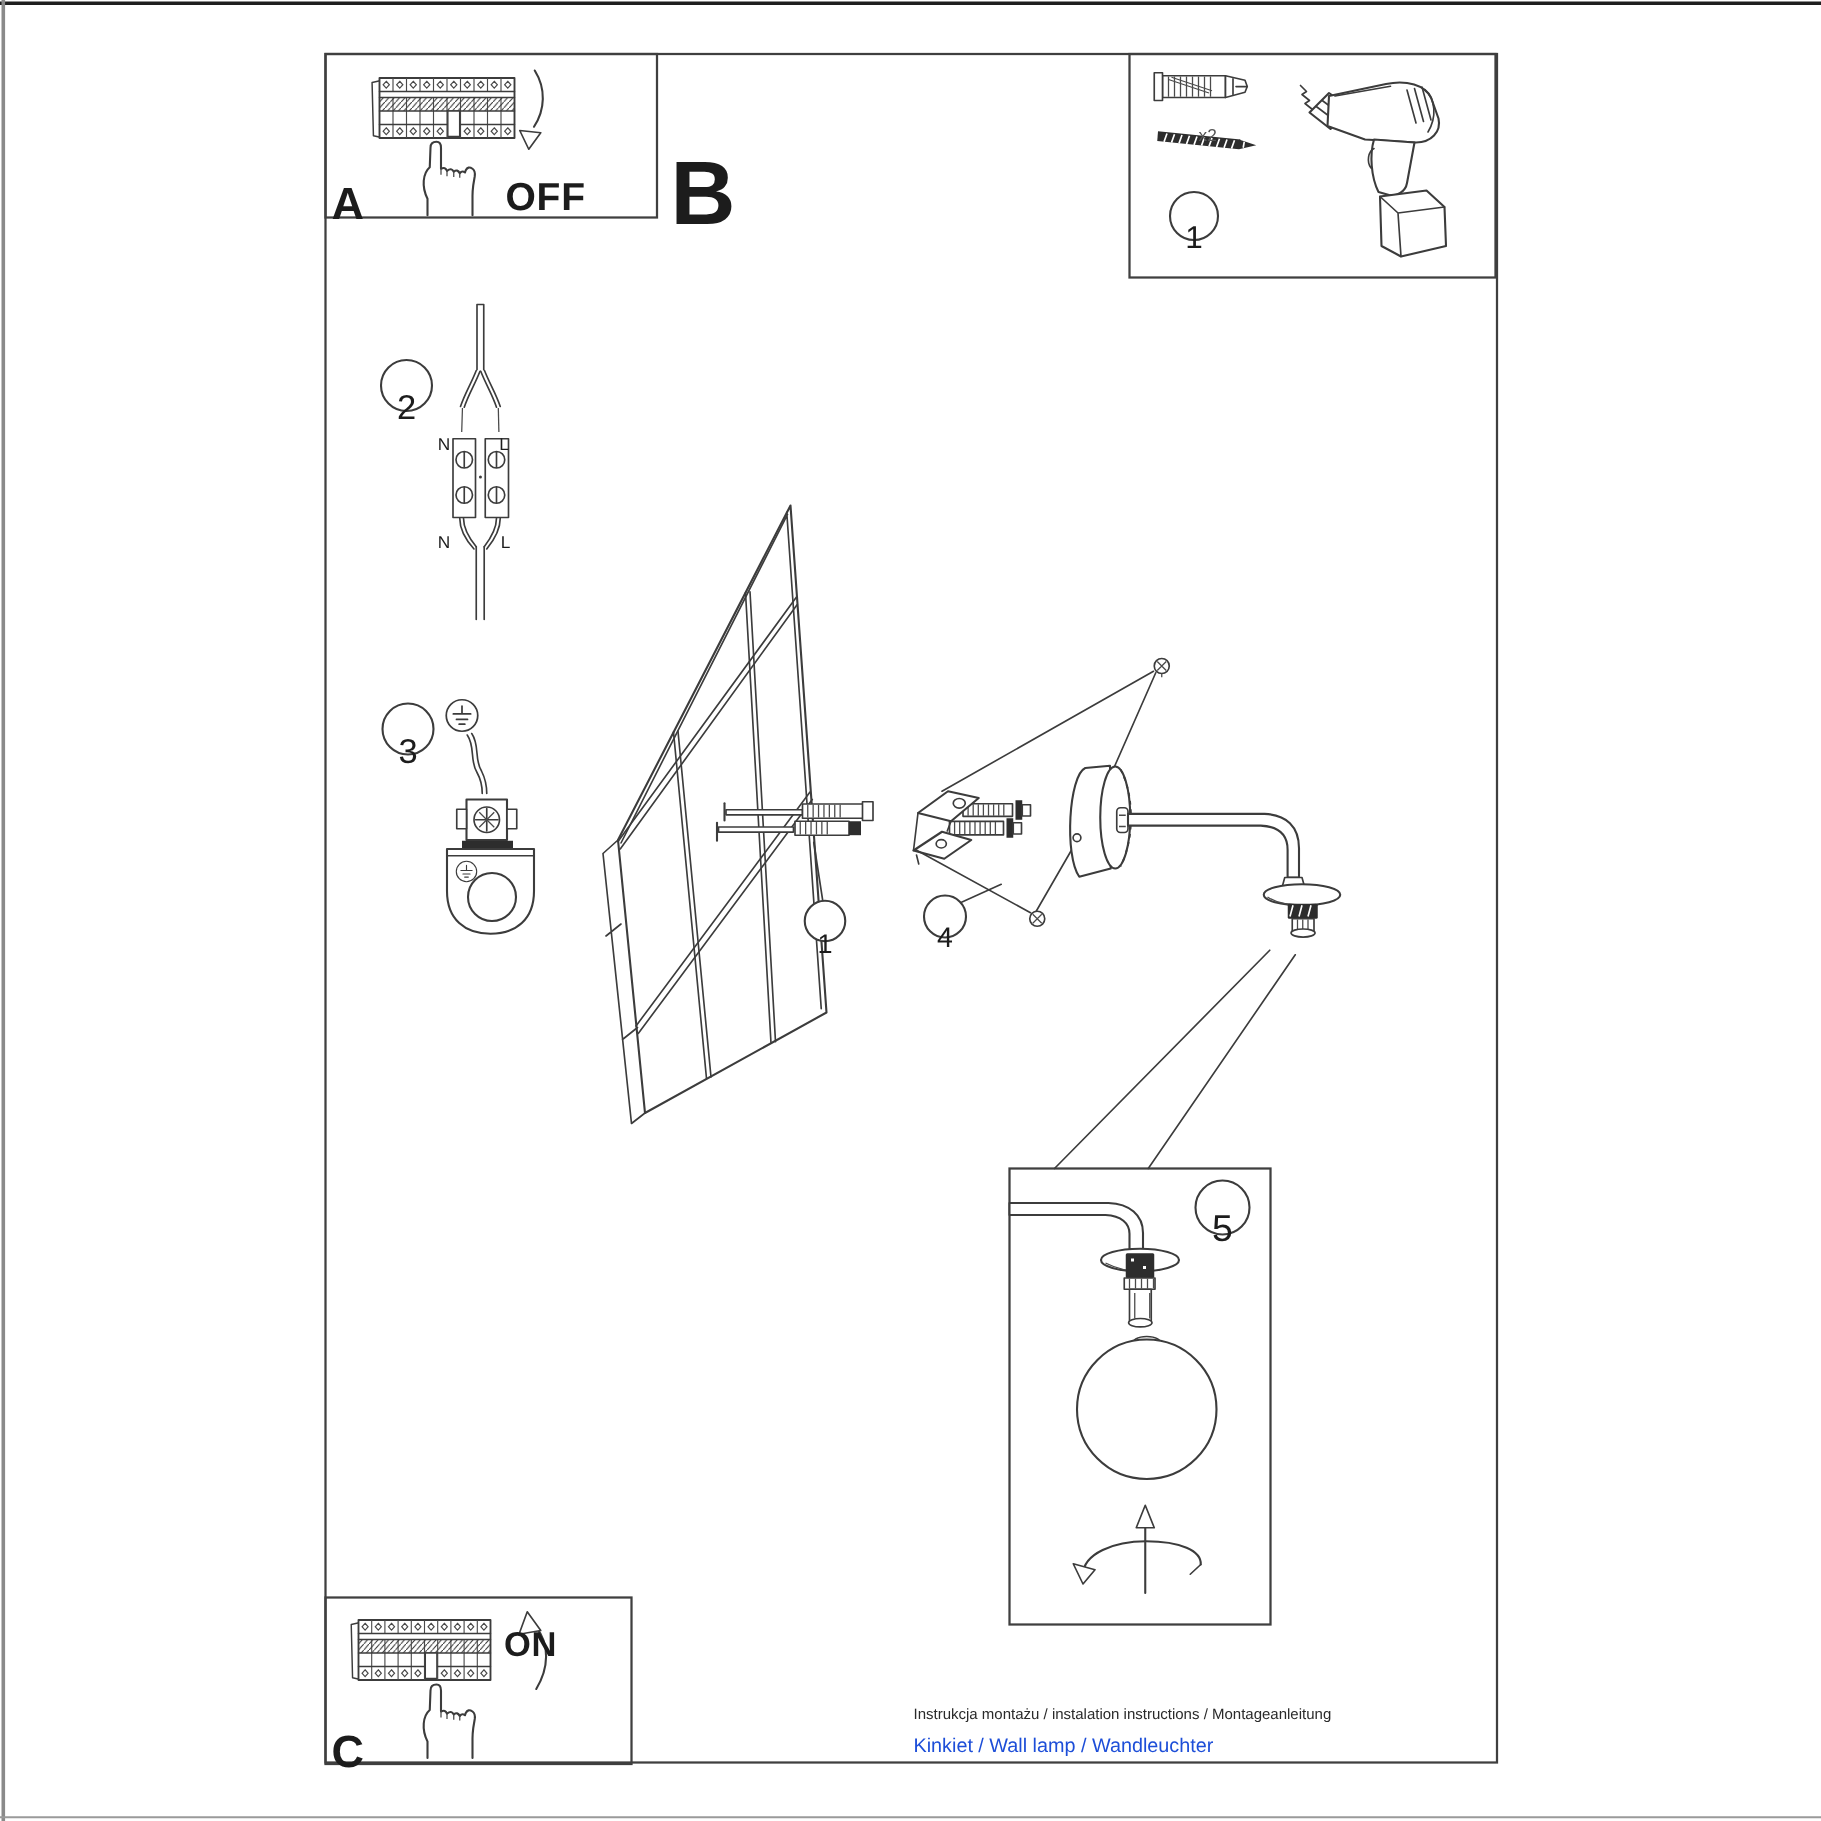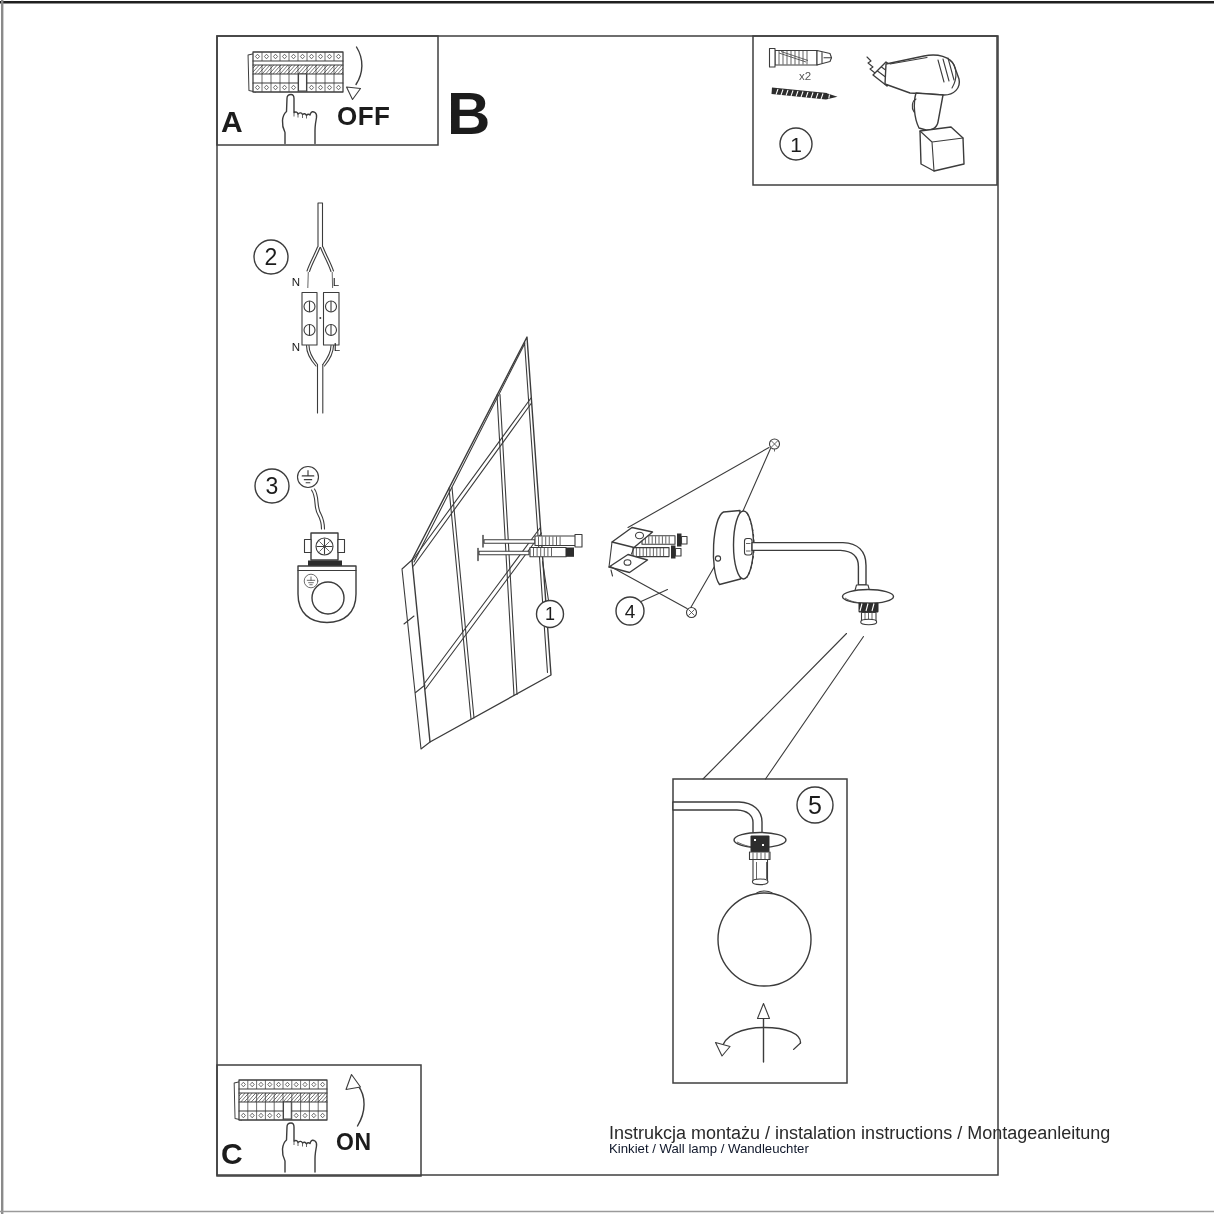--- a/index.html
+++ b/index.html
@@ -1,19 +1,19 @@
 <!DOCTYPE html>
 <html><head>
 <meta charset="utf-8">
 <style>
   html,body{margin:0;padding:0;background:#fff;}
   .stage{position:relative;width:1214px;height:1214px;background:#fff;overflow:hidden;
          font-family:"Liberation Sans","DejaVu Sans",sans-serif;}
   .stage svg{position:absolute;left:0;top:0;}
-  .t{position:absolute;color:#1c1c1c;white-space:nowrap;line-height:1;z-index:3;}
+  .t{position:absolute;color:#1c1c1c;white-space:nowrap;line-height:1;z-index:3;margin-top:15px;}
   .c{transform:translate(-50%,-50%);}
   .b{font-weight:bold;}
   
   .ln{fill:none;stroke:#3c3c3c;stroke-width:1.4;stroke-linecap:round;stroke-linejoin:round;}
   .ln2{fill:none;stroke:#3c3c3c;stroke-width:1.1;stroke-linecap:round;stroke-linejoin:round;}
   .thin{fill:none;stroke:#4a4a4a;stroke-width:.85;}
   .wf{fill:#fff;stroke:#3c3c3c;stroke-width:1.4;stroke-linejoin:round;}
   .wf2{fill:#fff;stroke:#3c3c3c;stroke-width:1.1;stroke-linejoin:round;}
   .dkf{fill:#2d2d2d;stroke:none;}
   .bx{fill:none;stroke:#3f3f3f;stroke-width:1.5;}
@@ -272,18 +272,18 @@
 <span class="t c" style="left:337px;top:348px;font-size:11.5px;">L</span>
 
 <span class="t c" style="left:272px;top:486px;font-size:23px;">3</span>
 
 <span class="t c" style="left:550px;top:614px;font-size:18px;">1</span>
 <span class="t c" style="left:630px;top:611px;font-size:19px;">4</span>
 
 <span class="t c" style="left:815px;top:805px;font-size:25px;">5</span>
 
 <span class="t b" style="left:221px;top:1139px;font-size:30px;">C</span>
-<span class="t b" style="left:336px;top:1131px;font-size:23px;letter-spacing:.5px;">ON</span>
-
-<span class="t" style="left:609px;top:1124px;font-size:18px;color:#2a2a2a;">Instrukcja montażu / instalation instructions / Montageanleitung</span>
-<span class="t" style="left:609px;top:1142px;font-size:13.2px;color:#0f172a;">Kinkiet / Wall lamp / Wandleuchter</span>
+<span class="t b" style="left:336px;top:1070px;font-size:23px;letter-spacing:.5px;">ON</span>
+
+<span class="t" style="left:609px;top:1124px;font-size:10px;color:#2a2a2a;">Instrukcja montażu / instalation instructions / Montageanleitung</span>
+<span class="t" style="left:609px;top:1142px;font-size:13.2px;color:#1d4ed8;">Kinkiet / Wall lamp / Wandleuchter</span>
 
 </div>
 
 </body></html>

